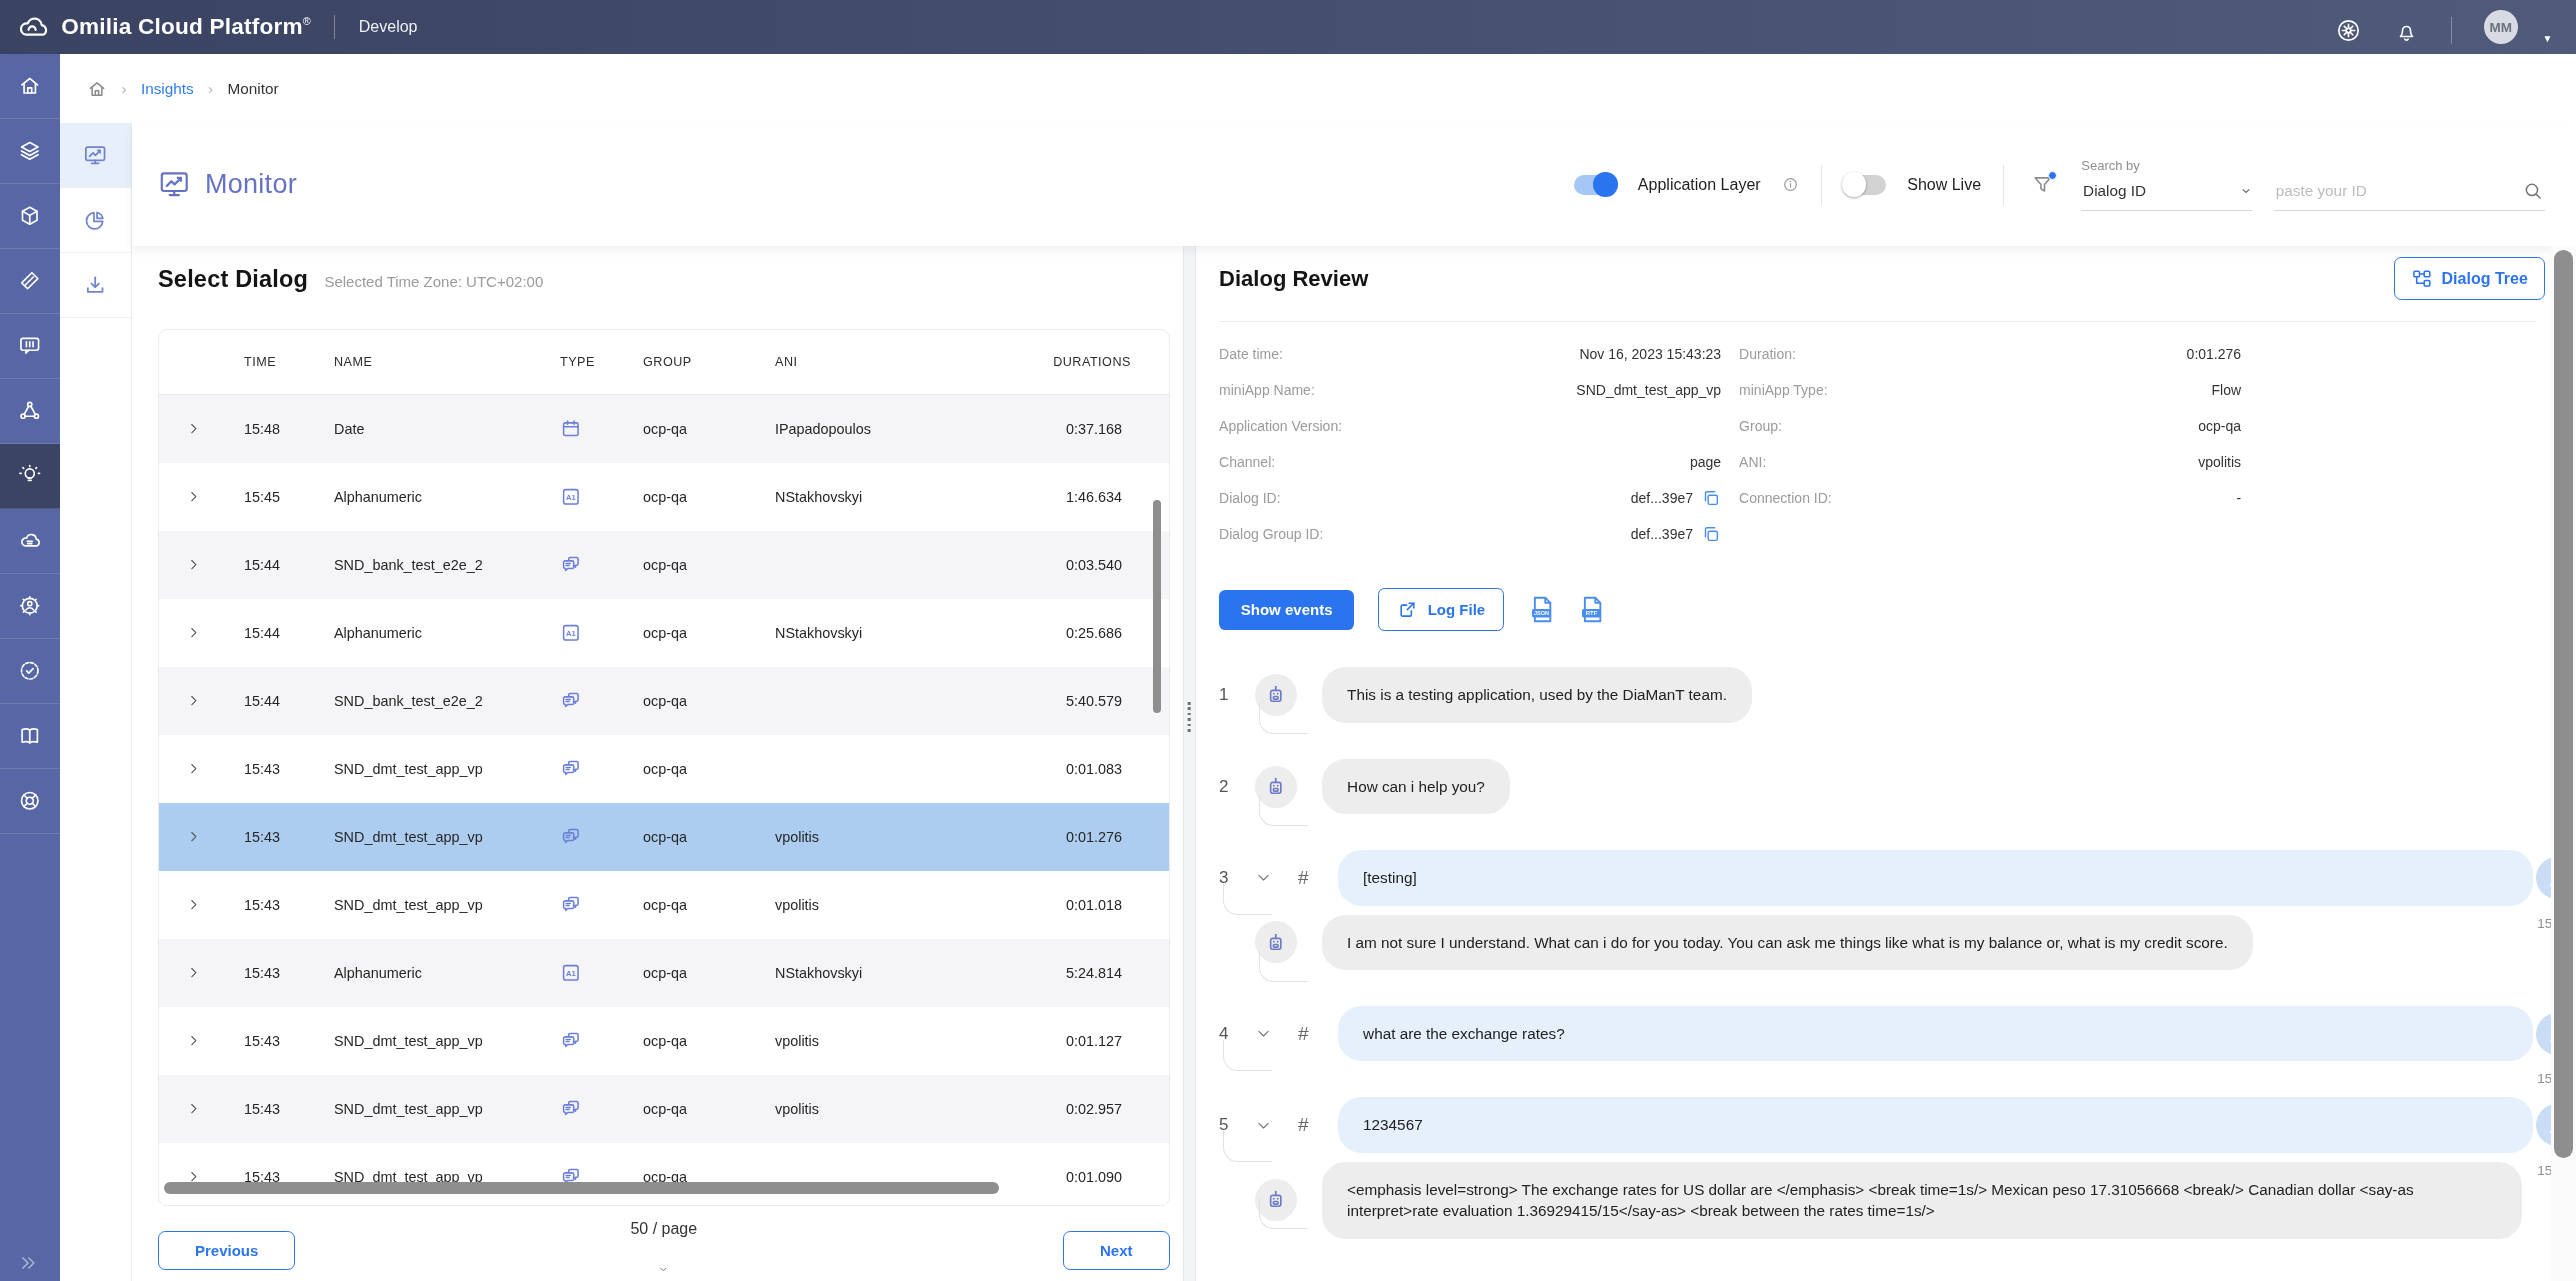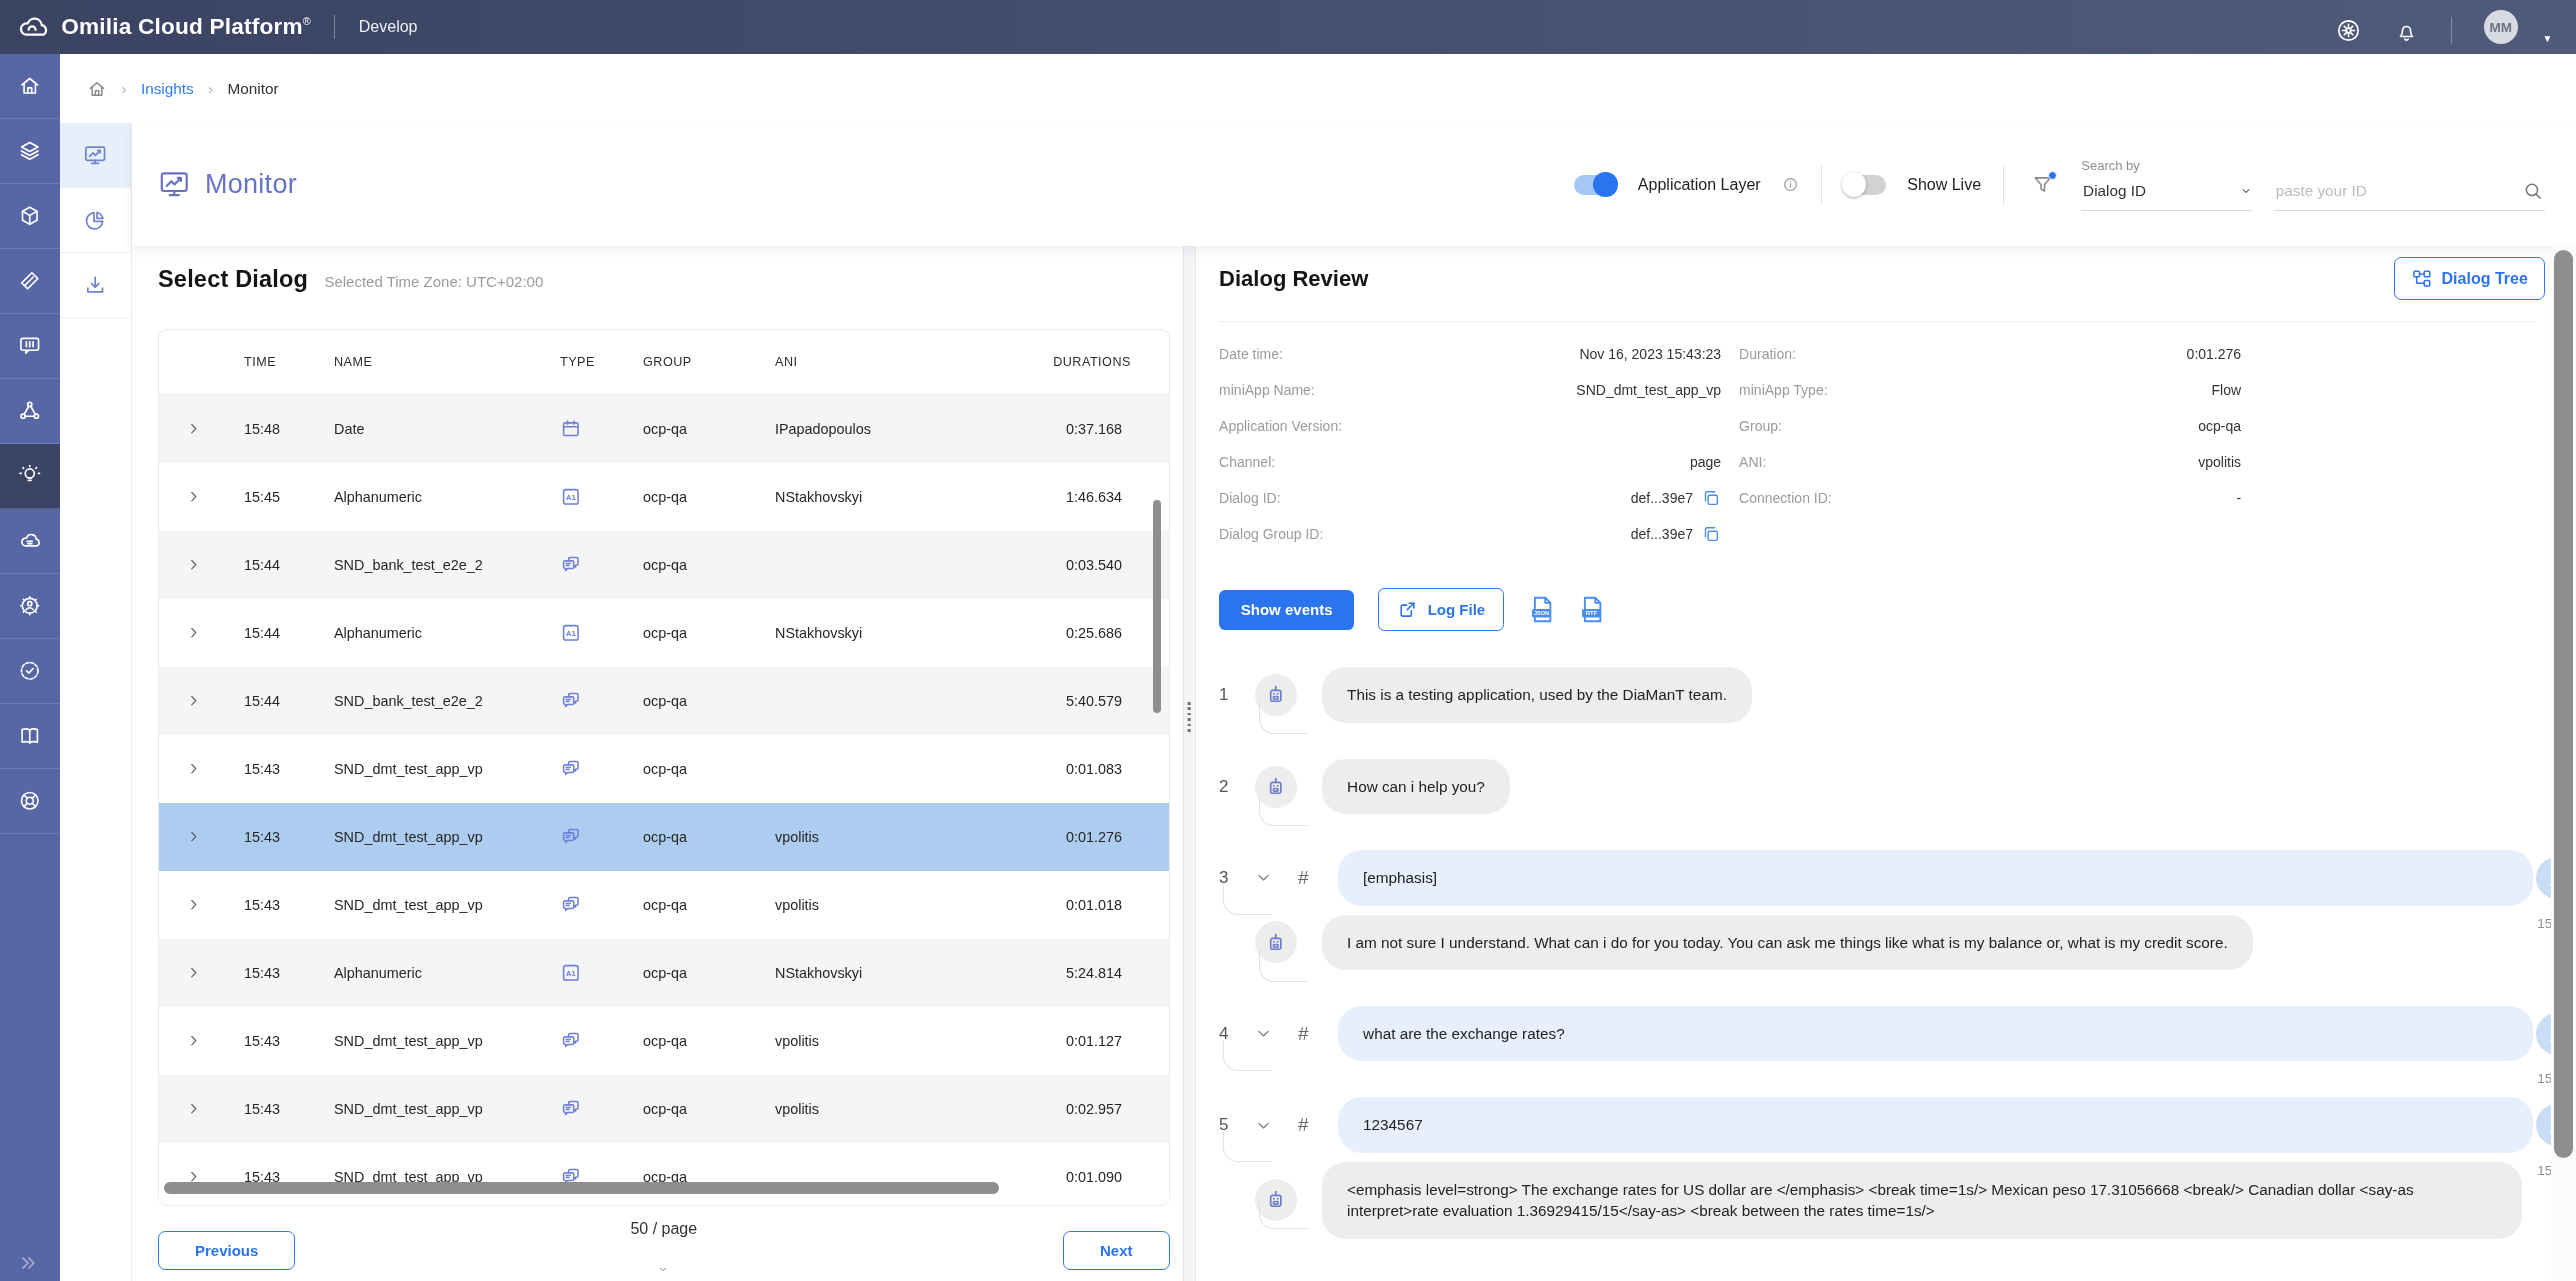--- a/index.html
+++ b/index.html
@@ -915,21 +915,21 @@
                   </div>
                   <div class="turn">
                     <div class="urow">
       <span class="tn">3</span>
       <span class="ic tchev" style="justify-content:flex-start">
                         <svg width="17" height="17" viewBox="0 0 24 24" fill="none" stroke="currentColor" stroke-width="1.7" stroke-linecap="round" stroke-linejoin="round">
                           <path d="M5.5 9 L12 15.5 L18.5 9"></path>
                         </svg>
                       </span>
       <span class="thash">#</span>
-      <div class="bubble user">[emphasis]</div>
+      <div class="bubble user">[testing]</div>
       <span class="uavatar">
                         <svg width="24.4" height="24.4" viewBox="0 0 24 24" fill="none" stroke="currentColor" stroke-width="1.7" stroke-linecap="round" stroke-linejoin="round">
                           <circle cx="12" cy="9" r="3.7" fill="#fff" stroke="none"></circle>
                           <path d="M4.6 19.8 a7.4 5.8 0 0 1 14.8 0 Z" fill="#fff" stroke="none"></path>
                         </svg>
                       </span>
       <span class="conn"></span>
       <span class="ttime">15:43</span>
     </div>
                     <div class="brow">

